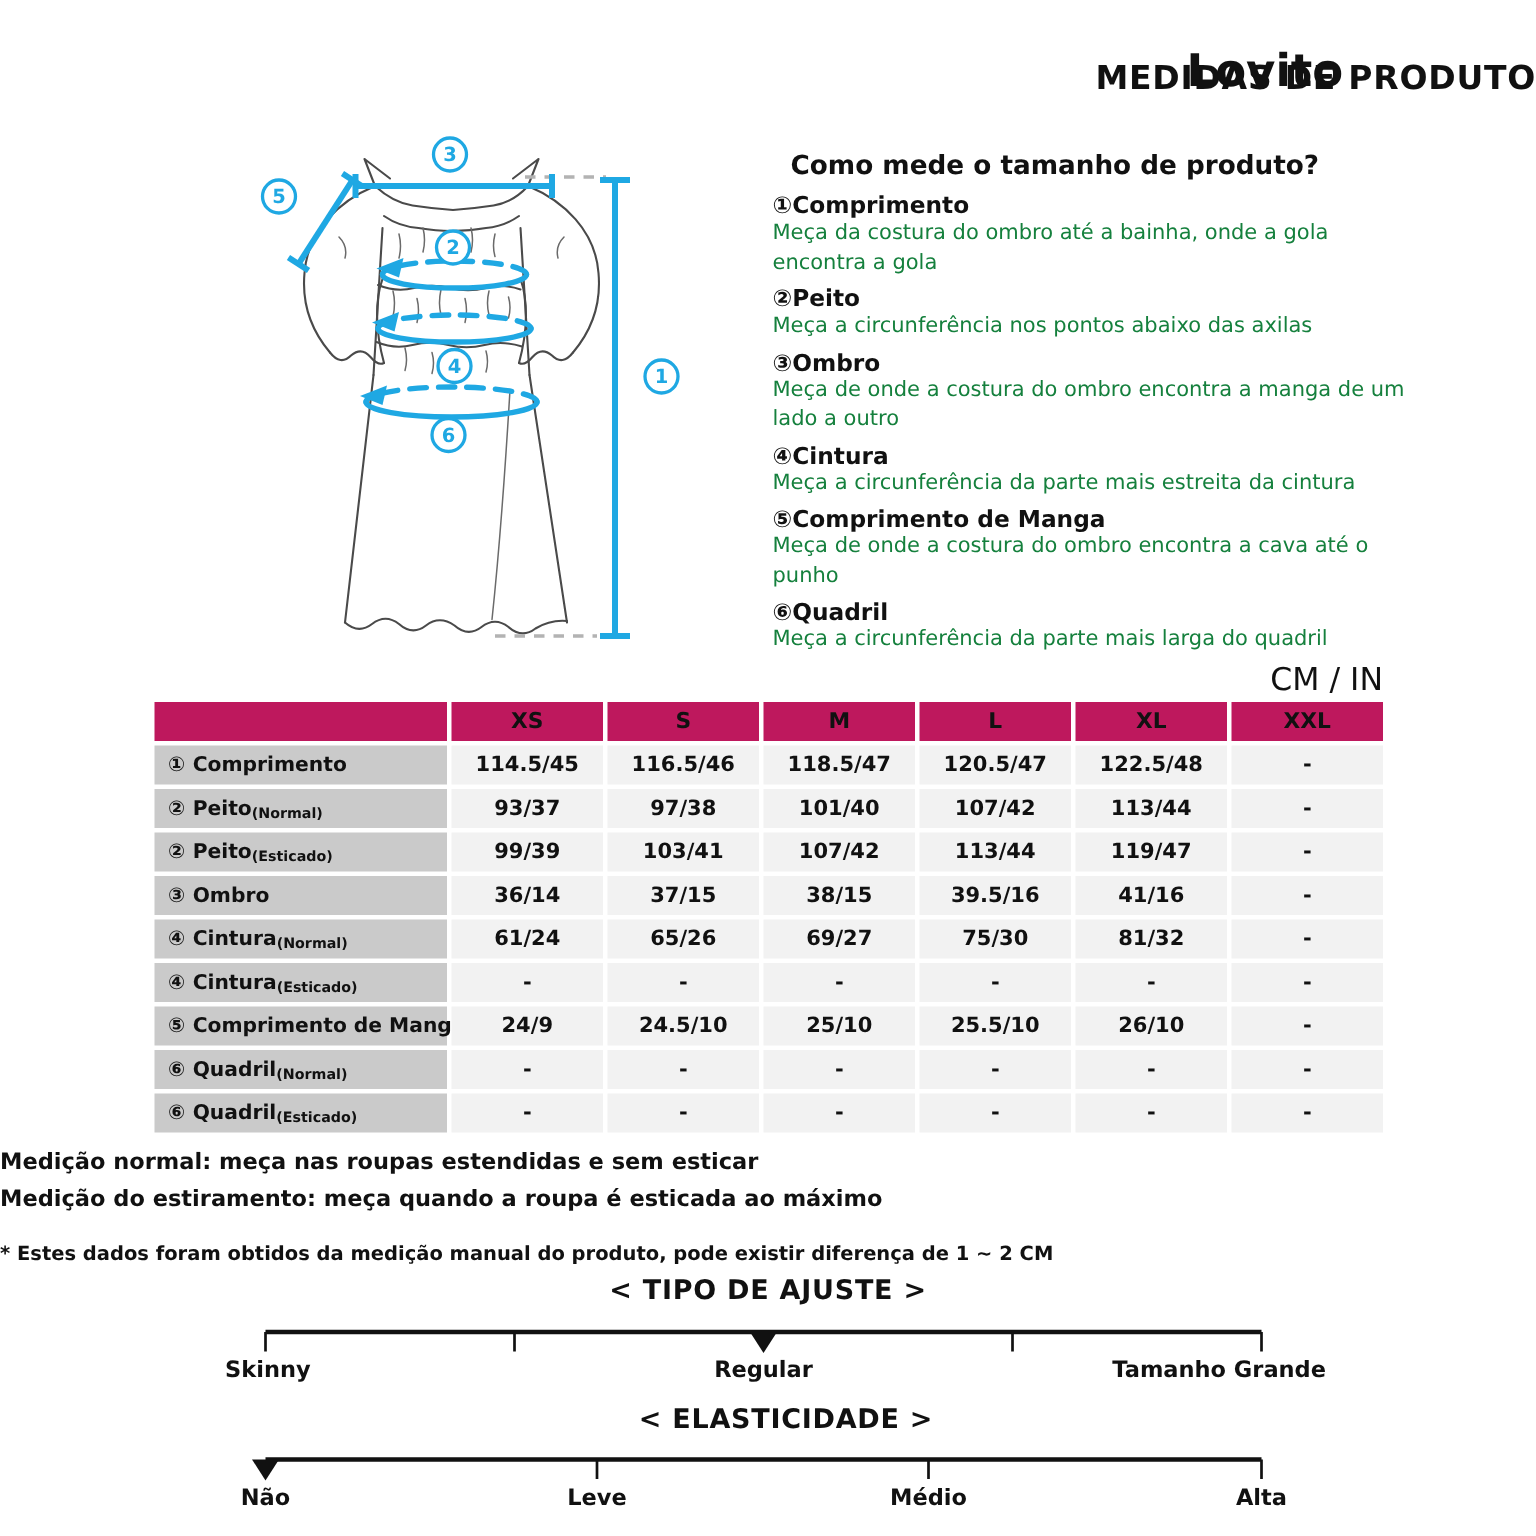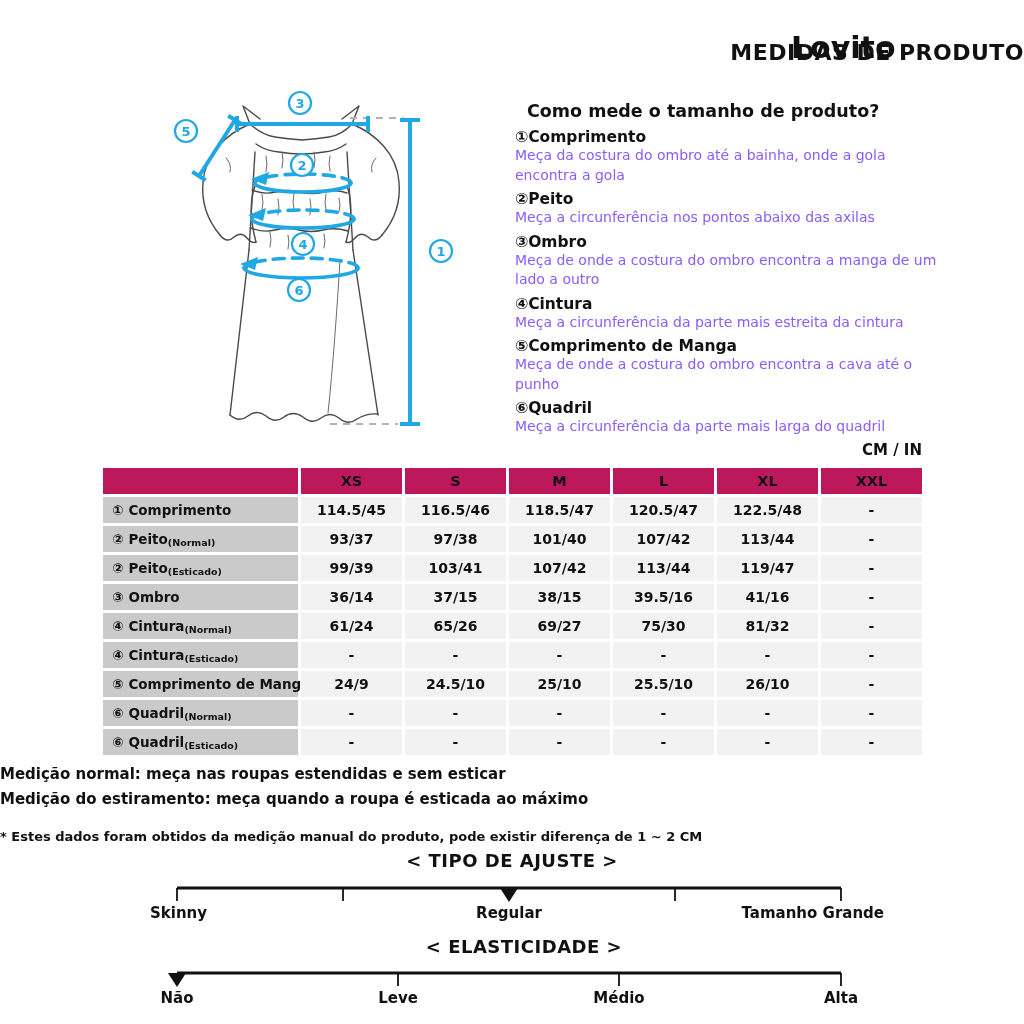--- a/index.html
+++ b/index.html
@@ -17,24 +17,24 @@
   .m-dasharc { stroke:var(--accent,#1fa8e3); stroke-width:3.6; fill:none; stroke-dasharray:11 8; stroke-linecap:round; }
   .m-solidarc { stroke:var(--accent,#1fa8e3); stroke-width:3.6; fill:none; stroke-linecap:round; }
   .m-arrow { fill:var(--accent,#1fa8e3); }
   .m-circ { fill:#fff; stroke:var(--accent,#1fa8e3); stroke-width:2.2; }
   .m-num { fill:var(--accent,#1fa8e3); font-size:13px; font-weight:bold; text-anchor:middle; }
   .gdash { stroke:#b3b3b3; stroke-width:2.2; stroke-dasharray:7 6; fill:none; }
 
   .howto { position:absolute; left:515px; top:101px; width:430px; }
   .howto-heading { font-size:17.5px; font-weight:bold; margin:0 0 7px 12px; }
   .inst-term { font-size:15.5px; font-weight:bold; margin-top:5px; }
-  .inst-desc { font-size:14px; color:#8b5cf6; line-height:19.5px; }
+  .inst-desc { font-size:14px; color:#15803d; line-height:19.5px; }
 
   .units { position:absolute; left:622px; top:441px; width:300px; text-align:right;
-           font-weight:bold; font-size:15px; }
+           font-weight:normal; font-size:21px; }
 
   .size-table { position:absolute; left:103px; top:468px; width:819px;
                 display:grid; grid-template-columns:195px repeat(6,1fr); gap:3px; }
   .cell { height:26px; background:#f2f2f2; display:flex; align-items:center; justify-content:center;
           font-size:14px; font-weight:bold; white-space:nowrap; }
   .cell.hdr { background:#be185d; font-size:14.5px; }
   .cell.lbl { background:#cacaca; justify-content:flex-start; padding-left:9px; font-size:13.5px; }
   .lbl .num { margin-right:5px; }
   .lbl .sub { font-size:9.5px; align-self:flex-end; padding-bottom:4px; }
 

